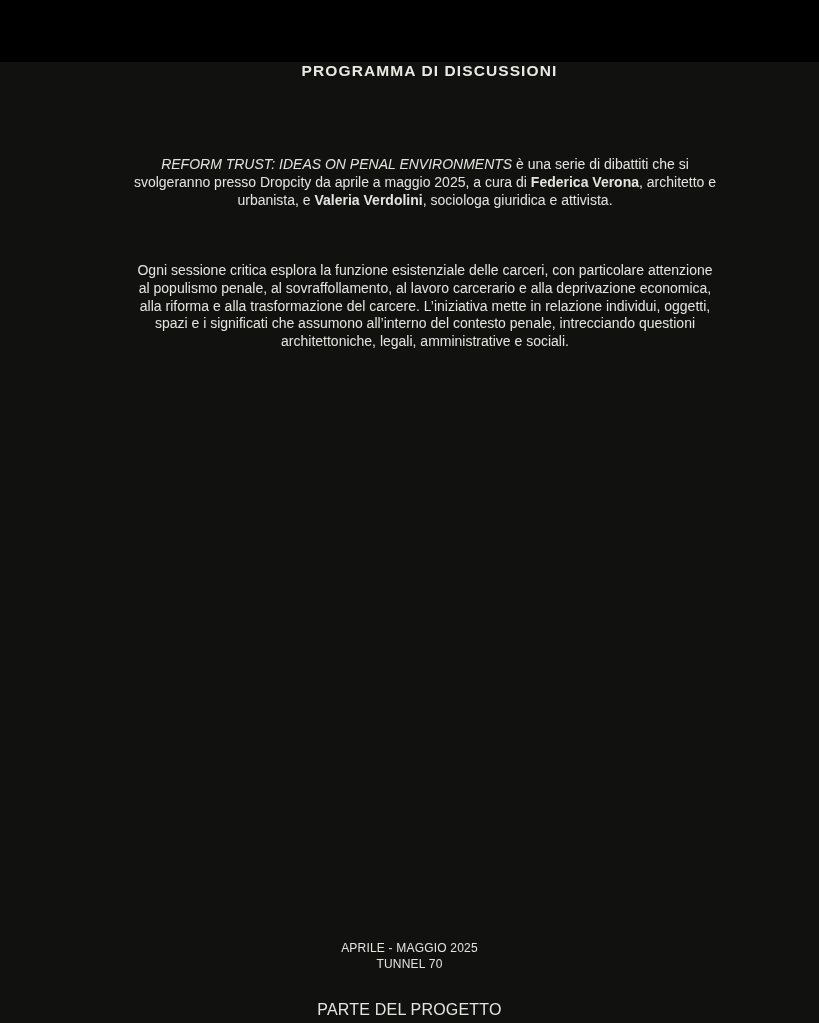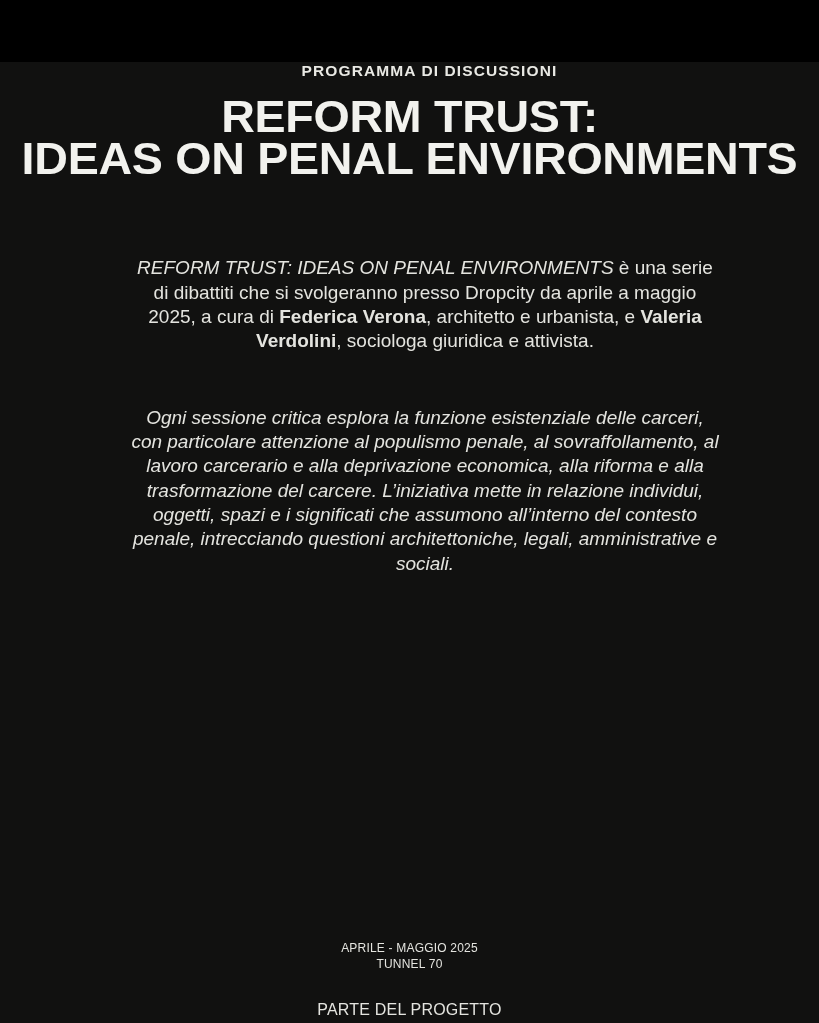--- a/index.html
+++ b/index.html
@@ -48,30 +48,30 @@
   }
   .title-line.line1 { font-size: 44px; }
   .title-line.line2 { font-size: 44px; }
 
   .body-wrap {
     width: 620px;
     margin: 0 auto;
     text-align: center;
   }
   .para {
-    font-size: 19px;
+    font-size: 14px;
     line-height: 1.28;
     color: #e4e4df;
     font-weight: 400;
     margin-left: 31px;
   }
   .para b { font-weight: 700; }
   .para i { font-style: italic; }
   .p1 { margin-top: 76px; }
-  .p2 { margin-top: 52px; font-style: italic; }
+  .p2 { margin-top: 52px; }
   .p3 { margin-top: 52px; }
 
   .footer {
     position: absolute;
     left: 0;
     right: 0;
     bottom: 46px;
     text-align: center;
   }
   .footer-line {
@@ -95,24 +95,20 @@
     color: #f0f0ec;
   }
 </style>
 </head>
 <body>
 
 <div class="poster">
 
   <div class="eyebrow">PROGRAMMA DI DISCUSSIONI</div>
 
-  <div class="title-block">
-    <span class="title-line line1">REFORM TRUST:</span>
-    <span class="title-line line2">IDEAS ON PENAL ENVIRONMENTS</span>
-  </div>
 
   <div class="body-wrap">
 
     <p class="para p1"><i>REFORM TRUST: IDEAS ON PENAL ENVIRONMENTS</i><span> è una serie di dibattiti che si svolgeranno presso Dropcity da aprile a maggio 2025, a cura di </span><b>Federica Verona</b><span>, architetto e urbanista, e </span><b>Valeria Verdolini</b><span>, sociologa giuridica e attivista.</span></p>
 
     <p class="para p2">Ogni sessione critica esplora la funzione esistenziale delle carceri, con particolare attenzione al populismo penale, al sovraffollamento, al lavoro carcerario e alla deprivazione economica, alla riforma e alla trasformazione del carcere. L’iniziativa mette in relazione individui, oggetti, spazi e i significati che assumono all’interno del contesto penale, intrecciando questioni architettoniche, legali, amministrative e sociali.</p>
 
 
   </div>
 

